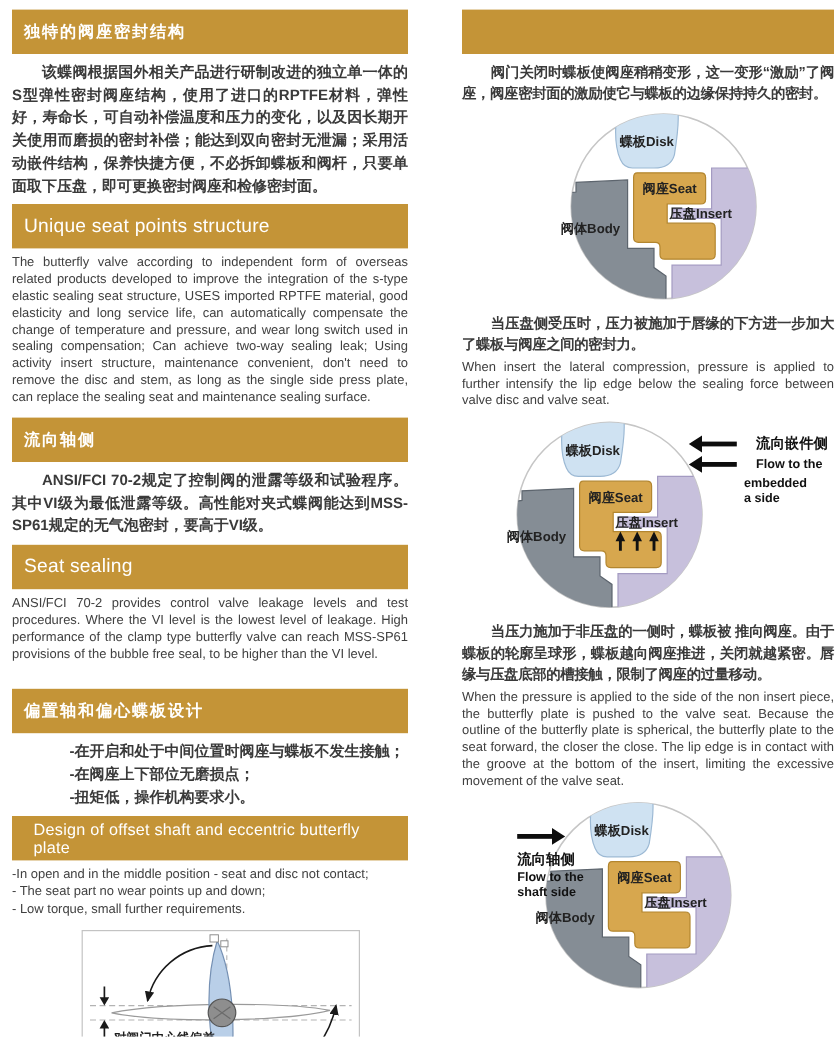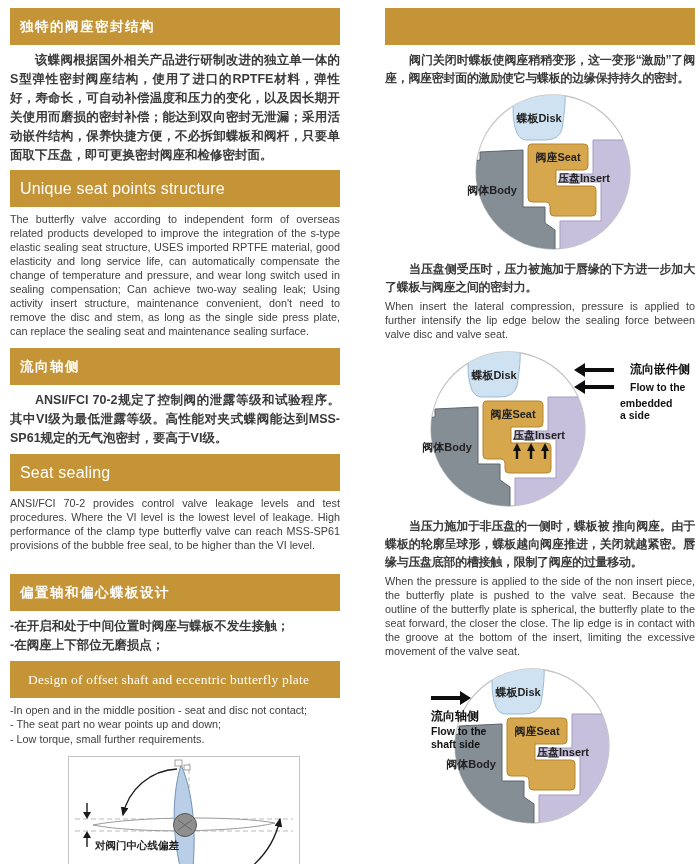--- a/index.html
+++ b/index.html
@@ -5,30 +5,30 @@
   html,body{margin:0;padding:0;background:#ffffff;}
   .page{position:relative;width:700px;height:864px;background:#ffffff;overflow:hidden;
         font-family:"Liberation Sans","DejaVu Sans",sans-serif;}
   .col-left{position:absolute;left:10px;top:0;width:330px;}
   .col-right{position:absolute;left:385px;top:0;width:310px;}
 
   .bar{background:#C49437;color:#ffffff;height:37px;display:flex;align-items:center;
        padding:0 10px;box-sizing:border-box;}
   .bar.cjk{font-size:13.5px;font-weight:bold;letter-spacing:1.5px;}
   .bar.enh{font-size:16px;font-weight:normal;letter-spacing:0.2px;}
-  .bar.enh.small{font-size:13.5px;padding-left:18px;font-family:Liberation Serif, serif;}
+  .bar.enh.small{font-size:13.5px;padding-left:18px;}
 
   .cn{font-size:12.5px;line-height:19px;color:#3a3a3a;font-weight:600;
       text-align:justify;margin:0;letter-spacing:0;}
   .col-right .cn{font-size:12px;line-height:18px;letter-spacing:-0.3px;}
   .ind{text-indent:2em;}
   .en{font-size:10.8px;line-height:14px;color:#404040;text-align:justify;margin:0;}
   .col-right .en{line-height:14px;}
 
-  .cn-line{font-size:12.5px;line-height:19px;font-weight:600;color:#3a3a3a;}
+  .cn-line{font-size:12.5px;line-height:19px;font-weight:600;color:#3a3a3a;margin-left:48px;}
   .en-line{font-size:10.8px;line-height:14.3px;color:#404040;}
 
   .mt3{margin-top:3px;}.mt4{margin-top:4px;}.mt5{margin-top:5px;}.mt6{margin-top:6px;}
   .mt8{margin-top:8px;}.mt10{margin-top:10px;}
   .mt22{margin-top:22px;}
 
   .diag-row{position:relative;height:164px;}
   .xsec{display:block;}
   .tlabel{font-family:"Liberation Sans","DejaVu Sans",sans-serif;font-size:11px;
           font-weight:bold;fill:#222222;}
@@ -77,20 +77,21 @@
       <span>Seat sealing</span>
     </div>
     <p class="en mt5">ANSI/FCI 70-2 provides control valve leakage levels and test procedures. Where the VI level is the lowest level of leakage. High performance of the clamp type butterfly valve can reach MSS-SP61 provisions of the bubble free seal, to be higher than the VI level.</p>
 
     <div class="bar cjk mt22">
       <span>偏置轴和偏心蝶板设计</span>
     </div>
     <div class="mt6">
       <div class="cn-line">-在开启和处于中间位置时阀座与蝶板不发生接触；</div>
       <div class="cn-line">-在阀座上下部位无磨损点；</div>
+      <div class="cn-line">-扭矩低，操作机构要求小。</div>
     </div>
 
     <div class="bar enh small mt6">
       <span>Design of offset shaft and eccentric butterfly plate</span>
     </div>
     <div class="mt5">
       <div class="en-line">-In open and in the middle position - seat and disc not contact;</div>
       <div class="en-line">- The seat part no wear points up and down;</div>
       <div class="en-line">- Low torque, small further requirements.</div>
     </div>

